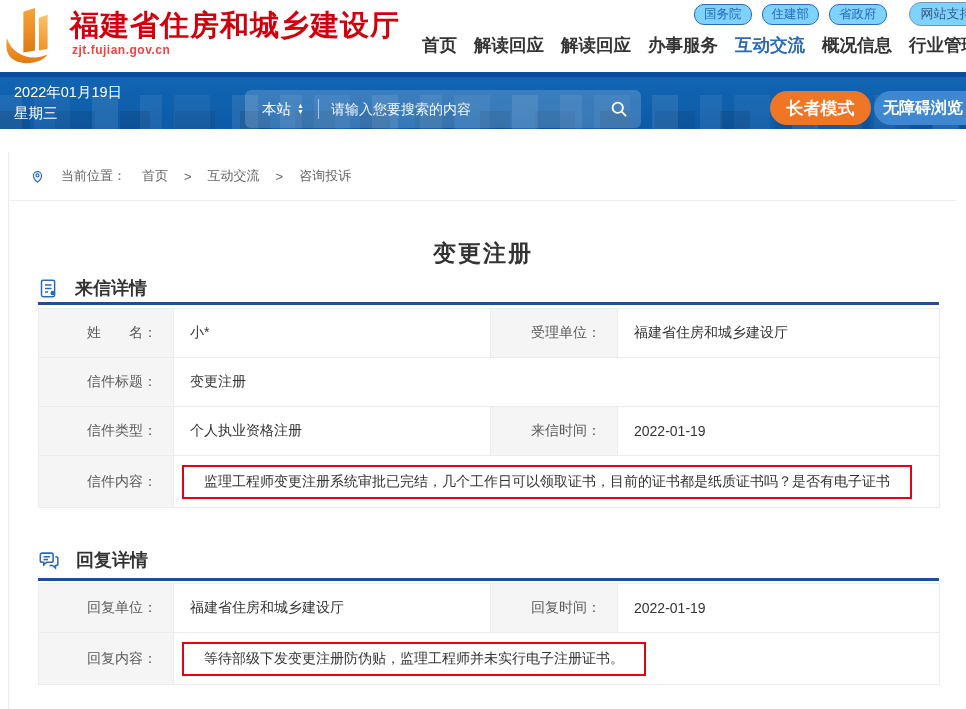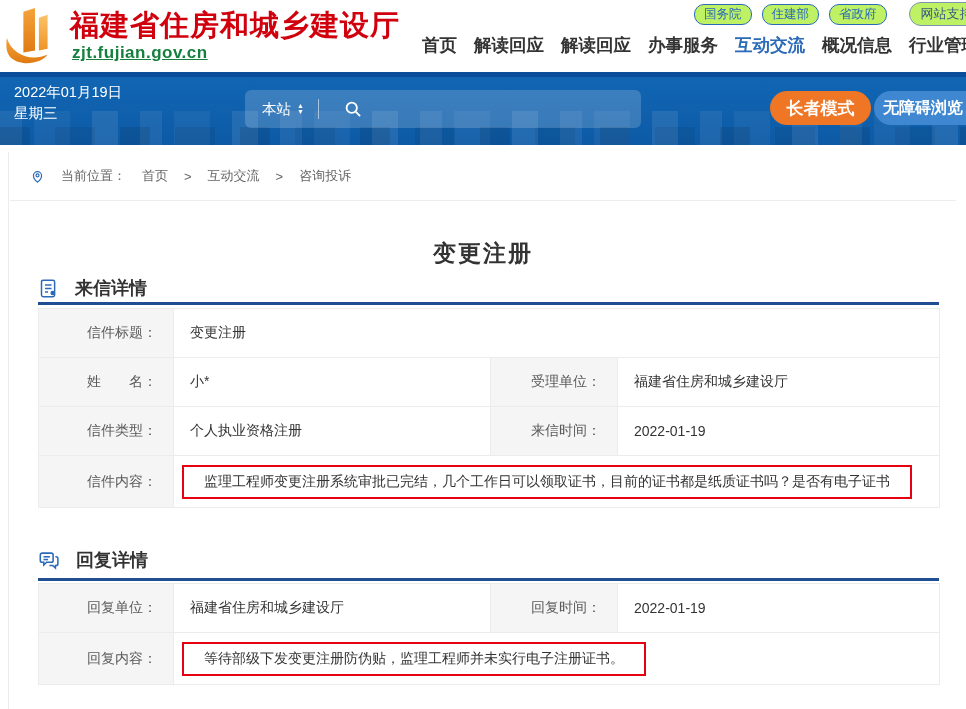--- a/index.html
+++ b/index.html
@@ -3,32 +3,32 @@
 <meta charset="utf-8">
 <style>
   * { margin:0; padding:0; box-sizing:border-box; }
   body { font-family:"Liberation Sans", sans-serif; background:#fff; }
   .page { position:relative; width:966px; height:709px; overflow:hidden; background:#fff; }
 
   
   .header { position:absolute; left:0; top:0; width:966px; height:72px; background:#fff; }
   .logo-wrap { position:absolute; left:4px; top:6px; width:62px; height:62px; cursor:pointer; }
   .site-name { position:absolute; left:70px; top:6px; font-size:29px; font-weight:bold; color:#d0000d; letter-spacing:1px; white-space:nowrap; }
-  .site-url { position:absolute; left:72px; top:43px; font-size:17px; font-weight:bold; color:#15803d; letter-spacing:.5px;text-decoration:underline; }
+  .site-url { position:absolute; left:72px; top:43px; font-size:12px; font-weight:bold; color:#ef4444; letter-spacing:.5px; }
 
   .quick-links { position:absolute; left:694px; top:2px; display:flex; align-items:center; gap:10px; white-space:nowrap; }
-  .pill { display:inline-block; border:1.5px solid #2a6ab9; color:#2a6ab9; font-size:12.5px; padding:1px 9px; border-radius:10px; cursor:pointer; background:#bef264; }
+  .pill { display:inline-block; border:1.5px solid #2a6ab9; color:#2a6ab9; font-size:12.5px; padding:1px 9px; border-radius:10px; cursor:pointer; background:#7dd3fc; }
   .pill-ipv6 { border:1.5px solid #7d94ad; color:#3a5a86; padding:2px 11px; border-radius:12px; margin-left:12px; font-size:13px; }
 
   .main-nav { position:absolute; left:422px; top:33px; display:flex; gap:17px; font-size:17.5px; font-weight:bold; color:#333; white-space:nowrap; }
   .main-nav .nav-item { cursor:pointer; }
   .main-nav .nav-item.active { color:#2a6ab9; }
 
   
-  .banner { position:absolute; left:0; top:72px; width:966px; height:73px; background:linear-gradient(180deg,#1166b4 0%,#0f60ad 55%,#0d5aa6 100%); overflow:hidden; }
+  .banner { position:absolute; left:0; top:72px; width:966px; height:57px; background:linear-gradient(180deg,#1166b4 0%,#0f60ad 55%,#0d5aa6 100%); overflow:hidden; }
   .banner-topline { position:absolute; left:0; top:0; width:100%; height:5px; background:#0c4d9b; }
   .skyline1 { position:absolute; left:0; bottom:0; width:100%; height:34px;
     background:repeating-linear-gradient(90deg, rgba(255,255,255,0.07) 0 22px, rgba(255,255,255,0) 22px 34px, rgba(255,255,255,0.05) 34px 70px, rgba(255,255,255,0) 70px 92px, rgba(255,255,255,0.09) 92px 118px, rgba(255,255,255,0) 118px 140px); }
   .skyline2 { position:absolute; left:0; bottom:0; width:100%; height:18px;
     background:repeating-linear-gradient(90deg, rgba(0,0,0,0.10) 0 30px, rgba(0,0,0,0) 30px 55px, rgba(0,0,0,0.07) 55px 95px, rgba(0,0,0,0) 95px 120px); }
   .banner-date { position:absolute; left:14px; top:10px; color:#fff; font-size:14.5px; line-height:21px; }
 
   .search-box { position:absolute; left:245px; top:18px; width:396px; height:38px; background:rgba(255,255,255,0.18); border-radius:6px; display:flex; align-items:center; }
   .search-scope { display:flex; align-items:center; gap:6px; padding-left:17px; color:#fff; font-size:14.5px; cursor:pointer; }
   .scope-arrows { display:flex; flex-direction:column; font-size:7px; line-height:6px; color:#fff; }
@@ -122,20 +122,21 @@
 
     <div class="search-box">
       <div class="search-scope">
         <span>本站</span>
         <span class="scope-arrows">
             <span>▲</span>
             <span>▼</span>
           </span>
       </div>
       <div class="search-divider"></div>
+      <input class="search-input" type="text" placeholder="请输入您要搜索的内容" style="">
       <div class="search-btn">
         <svg width="20" height="20" viewBox="0 0 24 24" fill="none" stroke="#fff" stroke-width="2.2">
           <circle cx="10.5" cy="10.5" r="6.2"></circle>
             <line x1="15.2" y1="15.2" x2="20.5" y2="20.5"></line>
         </svg>
       </div>
     </div>
 
     <button class="btn-elder">长者模式</button>
     <button class="btn-access">无障碍浏览</button>
@@ -172,28 +173,28 @@
 
   <table class="detail t1">
     <colgroup>
         <col style="width:135px">
         <col style="width:317px">
         <col style="width:127px">
         <col style="width:322px">
       </colgroup>
     <tbody>
         <tr class="r50">
-      <td class="lbl">信件标题：</td>
-      <td class="val" colspan="3">变更注册</td>
-    </tr>
-    <tr class="r50">
       <td class="lbl">姓　　名：</td>
       <td class="val">小*</td>
       <td class="lbl">受理单位：</td>
       <td class="val">福建省住房和城乡建设厅</td>
+    </tr>
+    <tr class="r50">
+      <td class="lbl">信件标题：</td>
+      <td class="val" colspan="3">变更注册</td>
     </tr>
     <tr class="r50">
       <td class="lbl">信件类型：</td>
       <td class="val">个人执业资格注册</td>
       <td class="lbl">来信时间：</td>
       <td class="val">2022-01-19</td>
     </tr>
     <tr class="r52">
       <td class="lbl">信件内容：</td>
       <td class="val" colspan="3">

